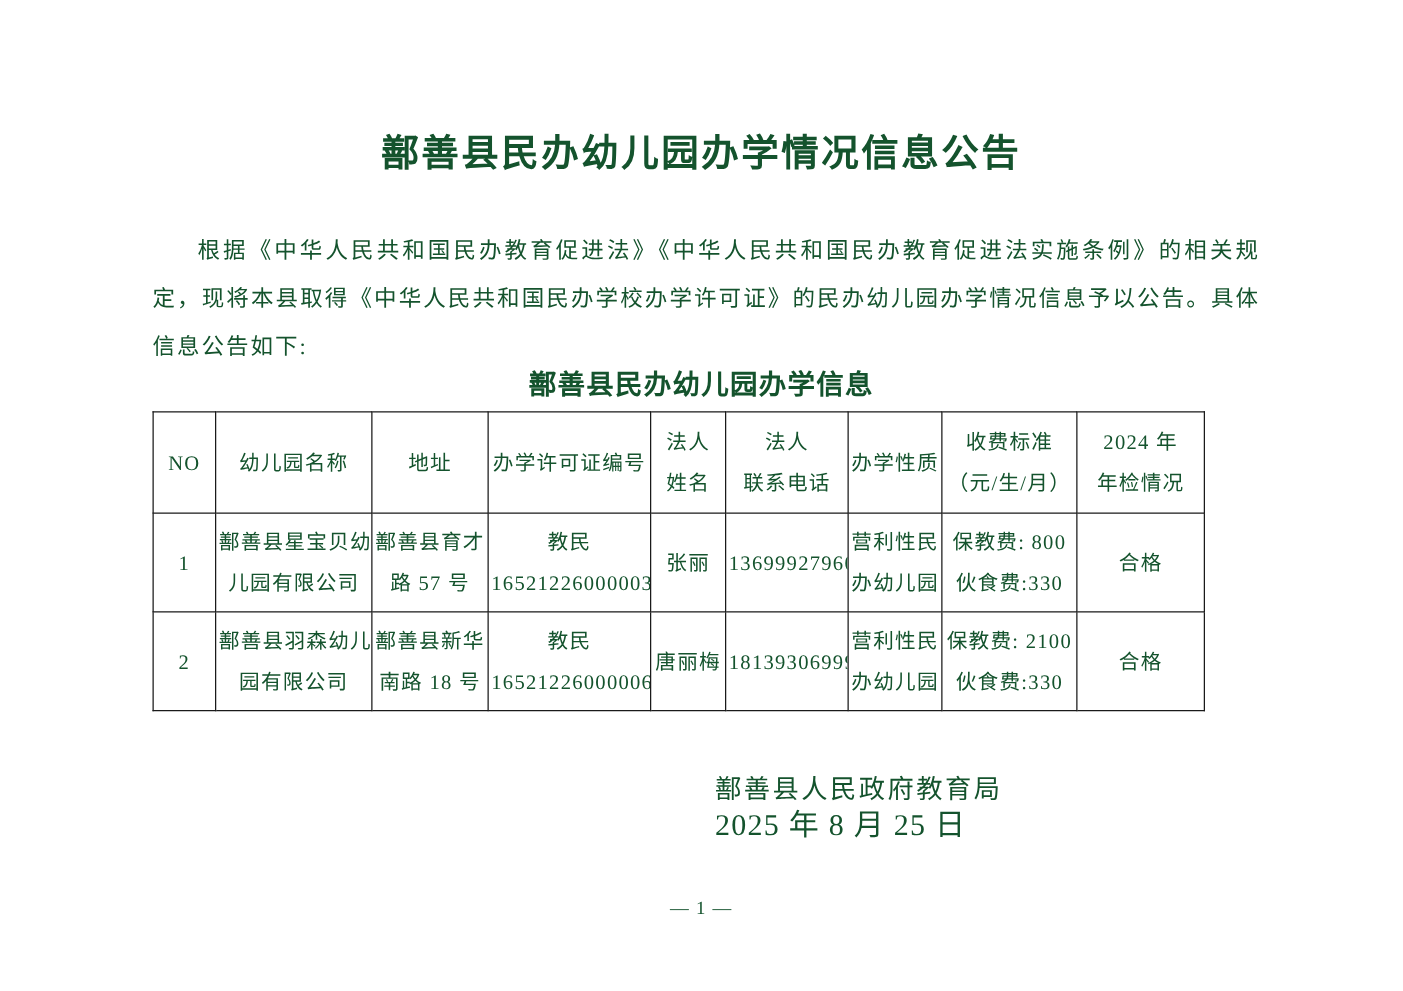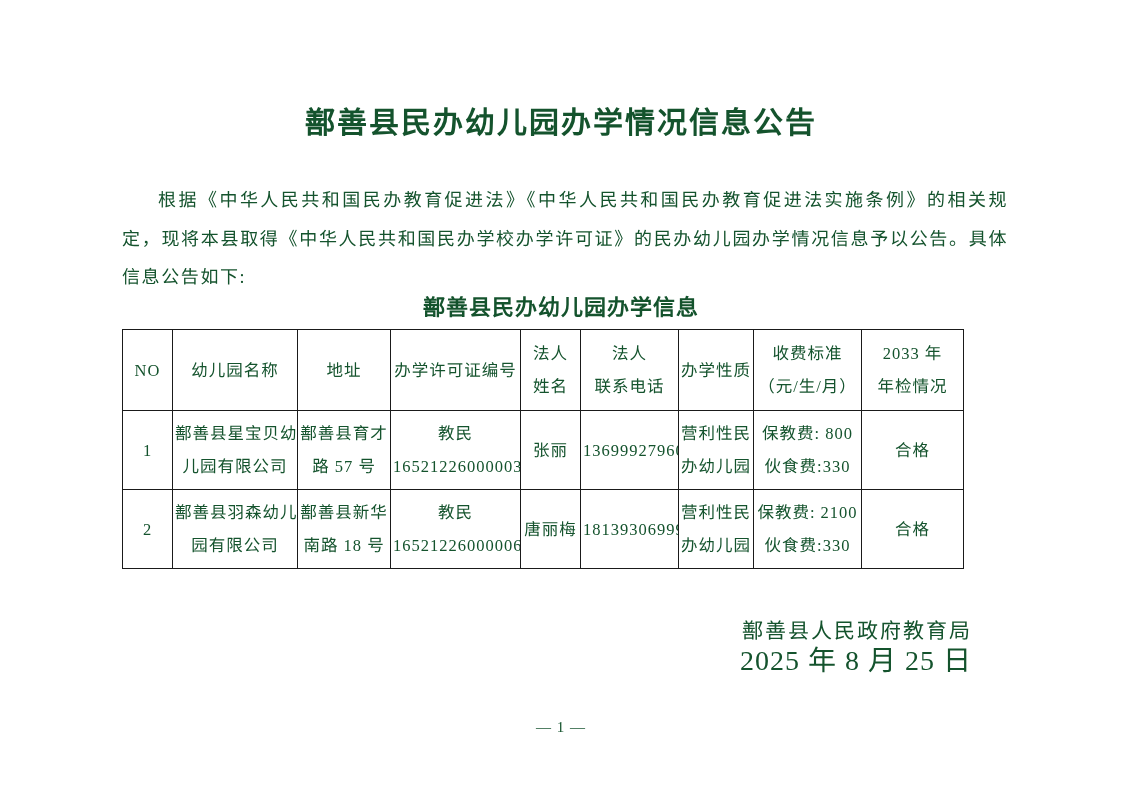--- a/index.html
+++ b/index.html
@@ -71,29 +71,29 @@
   table.info-table .cl {
     line-height: 33px;
     letter-spacing: 1px;
     white-space: nowrap;
   }
   .signature-block {
     position: absolute;
     top: 616px;
     left: 572px;
     width: 400px;
-    text-align: right;
+    text-align: left;
   }
   .signature-issuer {
     font-size: 21px;
     letter-spacing: 2px;
     line-height: 30px;
   }
   .signature-date {
-    font-size: 28px;
+    font-size: 24px;
     letter-spacing: 1px;
     line-height: 30px;
   }
   .page-number {
     position: absolute;
     top: 719px;
     left: 0;
     width: 100%;
     text-align: center;
     font-size: 15px;
@@ -146,21 +146,21 @@
             <div class="cl">联系电话</div>
           </th>
           <th>
             <div class="cl">办学性质</div>
           </th>
           <th>
             <div class="cl">收费标准</div>
             <div class="cl">（元/生/月）</div>
           </th>
           <th>
-            <div class="cl">2033 年</div>
+            <div class="cl">2024 年</div>
             <div class="cl">年检情况</div>
           </th>
         </tr>
     </thead>
     <tbody>
         <tr>
           <td>
             <div class="cl">1</div>
           </td>
           <td>

